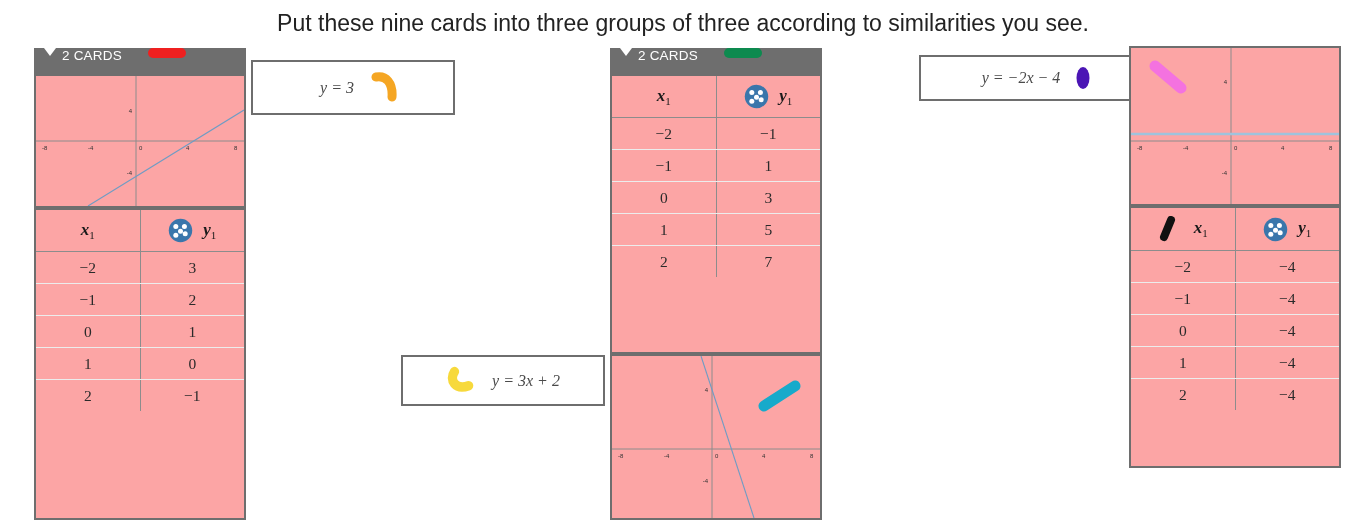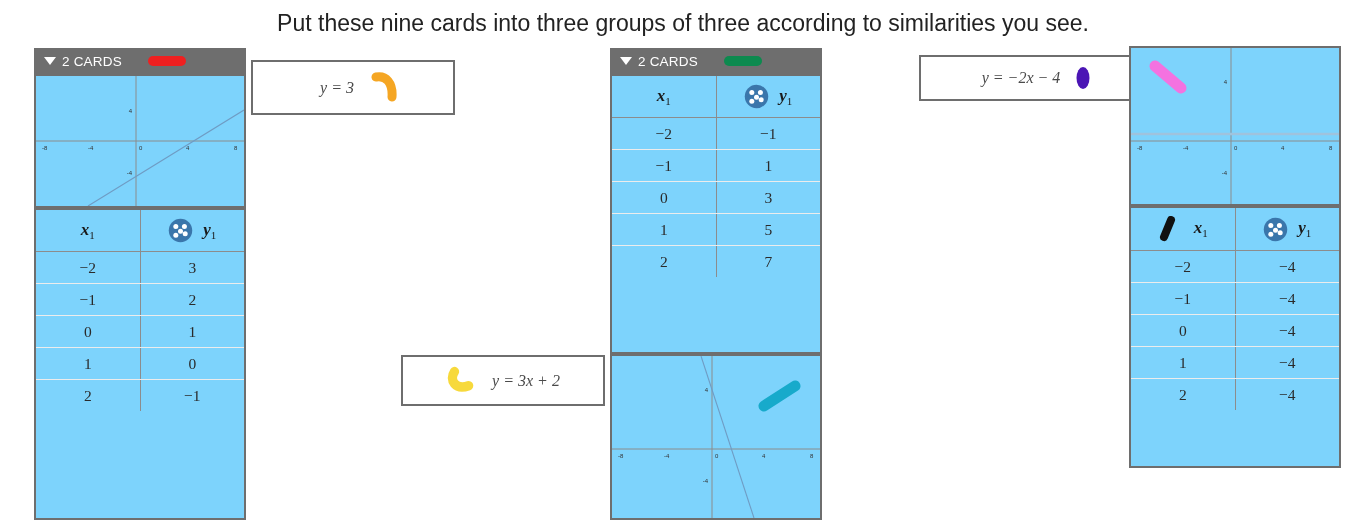--- a/index.html
+++ b/index.html
@@ -27,21 +27,21 @@
   }
 
   
   .stack {
     position: absolute;
   }
   .group-header {
     background: #6e6e6e;
     height: 26px;
     display: flex;
-    align-items: center;
+    align-items: flex-start;
     padding: 0 10px;
     box-sizing: border-box;
     color: #ffffff;
     font-size: 13.5px;
     font-family: "Liberation Sans", sans-serif;
   }
   .caret {
     display: inline-block;
     width: 0;
     height: 0;
@@ -54,21 +54,21 @@
     letter-spacing: 0.2px;
   }
   .group-mark {
     margin-left: 26px;
     width: 38px;
     height: 10px;
     border-radius: 6px;
   }
 
   .card {
-    background: #7dd3fc;
+    background: #fca5a5;
     border: 2px solid #6e6e6e;
     box-sizing: border-box;
     position: relative;
   }
   .card + .card {
     border-top: 2px solid #6e6e6e;
   }
 
   
   .graph {

